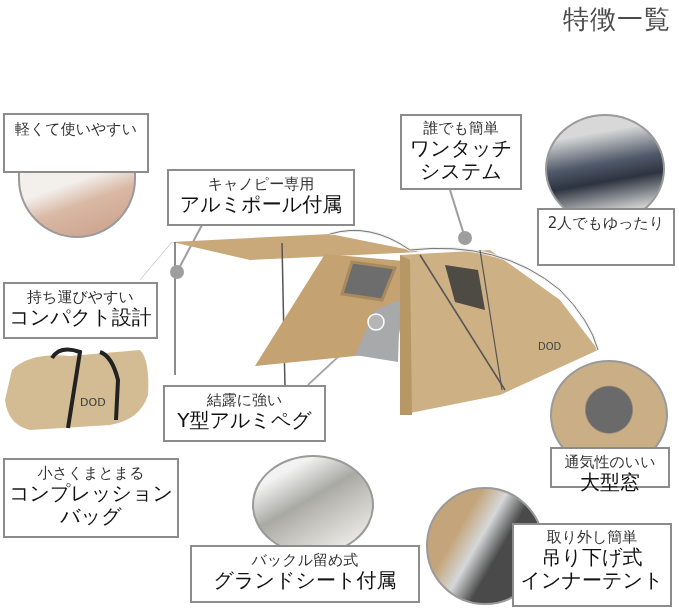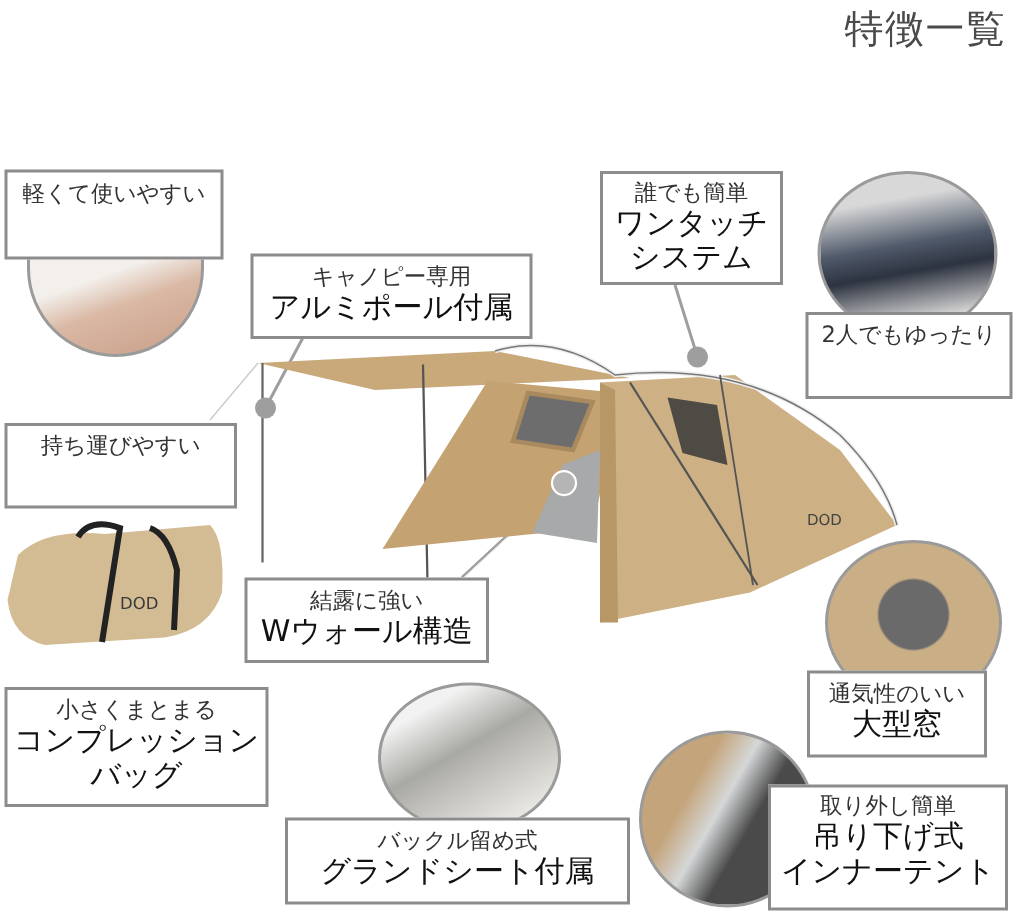--- a/index.html
+++ b/index.html
@@ -91,34 +91,35 @@
   <span class="main">ワンタッチ</span>
   <span class="main">システム</span>
 </div>
 
 <div class="label" style="left:537px;top:208px;width:138px;height:58px;padding-top:5px;">
   <span class="sub">2人でもゆったり</span>
 </div>
 
 <div class="label" style="left:3px;top:282px;width:155px;height:57px;padding-top:5px;">
   <span class="sub">持ち運びやすい</span>
+  <span class="main">コンパクト設計</span>
 </div>
 
 <div class="label" style="left:163px;top:385px;width:163px;height:57px;padding-top:5px;">
   <span class="sub">結露に強い</span>
-  <span class="main">Wウォール構造</span>
+  <span class="main">Y型アルミペグ</span>
 </div>
 
 <div class="label" style="left:3px;top:458px;width:176px;height:80px;padding-top:5px;">
   <span class="sub">小さくまとまる</span>
   <span class="main">コンプレッション</span>
   <span class="main">バッグ</span>
 </div>
 
-<div class="label" style="left:538px;top:447px;width:120px;height:58px;padding-top:5px;">
+<div class="label" style="left:550px;top:447px;width:120px;height:41px;padding-top:5px;">
   <span class="sub">通気性のいい</span>
   <span class="main">大型窓</span>
 </div>
 
 <div class="label" style="left:190px;top:545px;width:230px;height:58px;padding-top:5px;">
   <span class="sub">バックル留め式</span>
   <span class="main">グランドシート付属</span>
 </div>
 
 <div class="label" style="left:512px;top:523px;width:160px;height:84px;padding-top:4px;">

